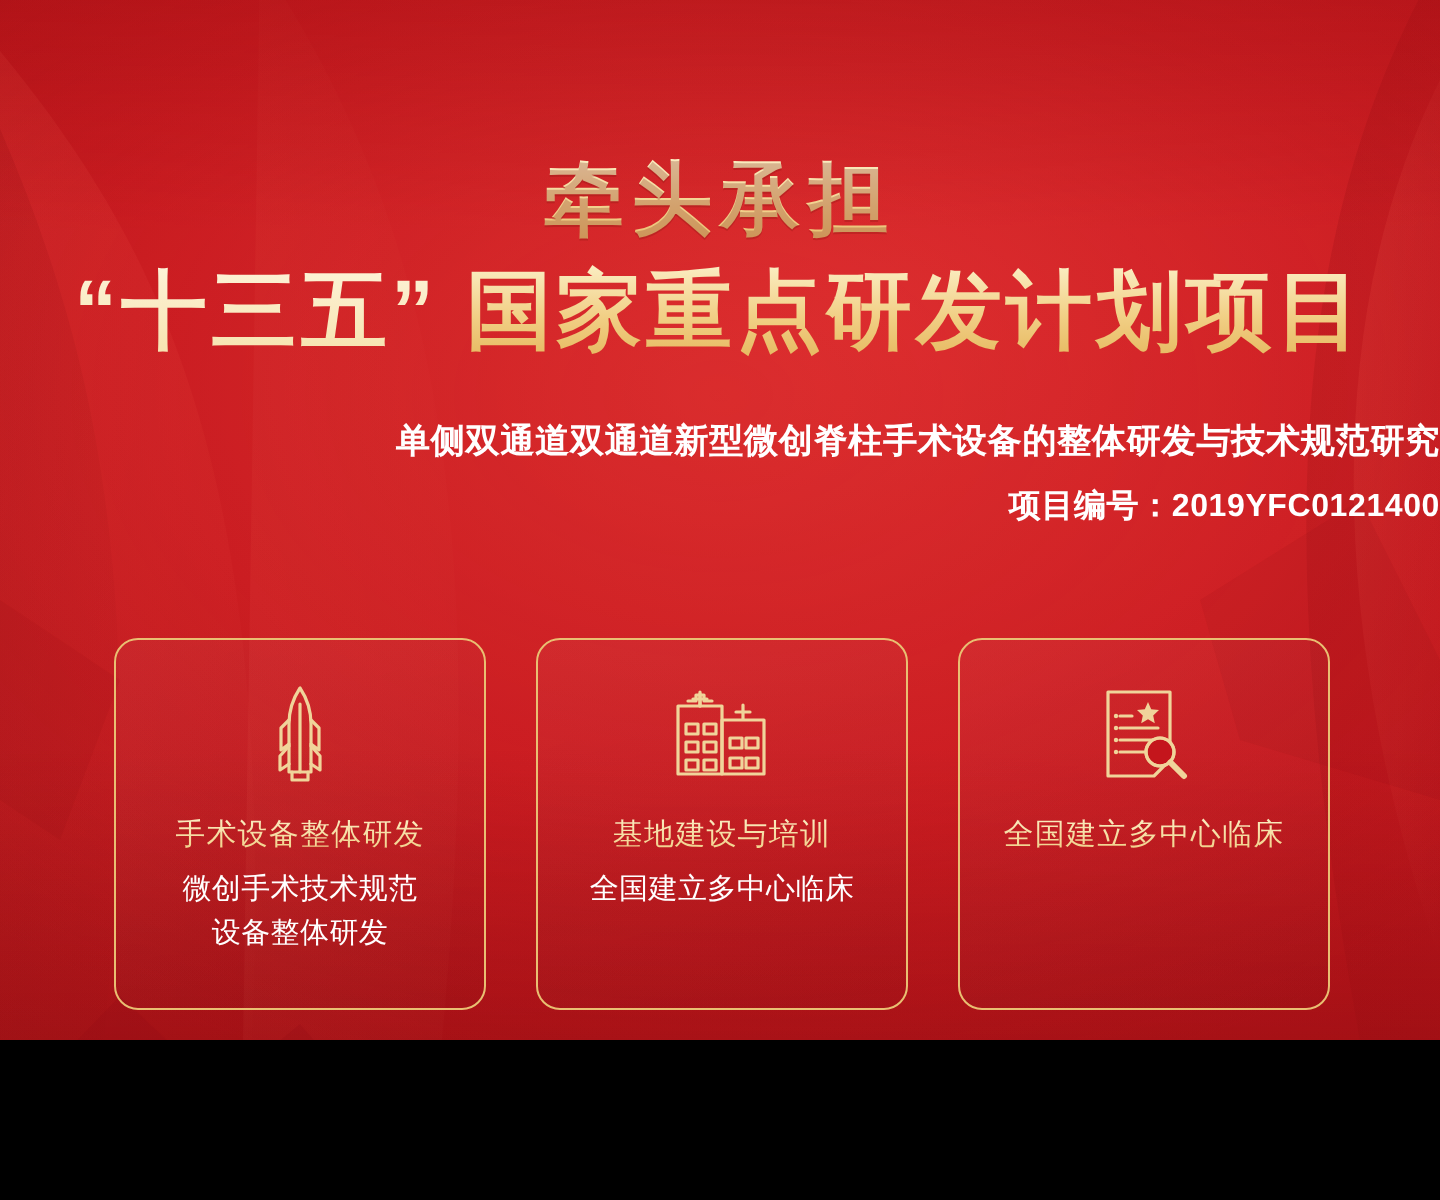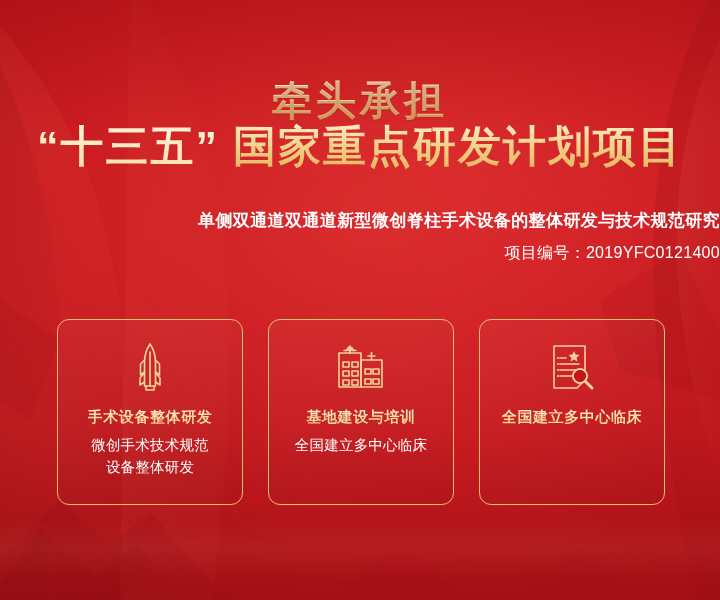--- a/index.html
+++ b/index.html
@@ -3,21 +3,21 @@
 <meta charset="utf-8">
 <style>
   html, body {
     margin: 0;
     padding: 0;
     background: #000;
   }
   .poster {
     position: relative;
     width: 720px;
-    height: 600px;
+    height: 520px;
     overflow: hidden;
     font-family: "Liberation Sans", "DejaVu Sans", sans-serif;
     background: #14532d;
   }
 
   
   .bg-base {
     position: absolute;
     inset: 0;
     background:
@@ -60,21 +60,21 @@
     letter-spacing: 4px;
     line-height: 1.12;
     color: #f3d79a;
     background: linear-gradient(180deg, #fbeec4 0%, #f2d391 52%, #e8bd6c 100%);
     -webkit-background-clip: text;
     background-clip: text;
     -webkit-text-fill-color: transparent;
     text-shadow: 0 1px 0 rgba(120,20,10,0.25);
   }
   .title-line2 {
-    margin-top: 0;
+    margin-top: 10px;
     font-size: 43px;
     font-weight: bold;
     letter-spacing: 2px;
     line-height: 1.1;
     white-space: nowrap;
   }
   .tl2-quote {
     color: #f7e6bd;
     background: linear-gradient(180deg, #fdf3d8 0%, #f6e2ad 100%);
     -webkit-background-clip: text;
@@ -101,21 +101,21 @@
   .sub-main {
     font-size: 17px;
     font-weight: bold;
     color: #ffffff;
     letter-spacing: 0.4px;
     line-height: 1.3;
   }
   .sub-code {
     margin-top: 11px;
     font-size: 16px;
-    font-weight: normal;
+    font-weight: bold;
     color: #ffffff;
     letter-spacing: 0.3px;
   }
 
   
   .cards {
     position: absolute;
     left: 57px;
     top: 319px;
     width: 608px;
@@ -140,21 +140,21 @@
     margin-top: 22px;
     width: 54px;
     height: 50px;
     display: flex;
     align-items: center;
     justify-content: center;
   }
   .card-title {
     margin-top: 16px;
     font-size: 15px;
-    font-weight: bold;
+    font-weight: normal;
     letter-spacing: 0.6px;
     color: #f2d294;
     background: linear-gradient(180deg, #fbeec4 0%, #f0cd83 100%);
     -webkit-background-clip: text;
     background-clip: text;
     -webkit-text-fill-color: transparent;
   }
   .card-desc {
     margin-top: 8px;
     font-size: 14.5px;

